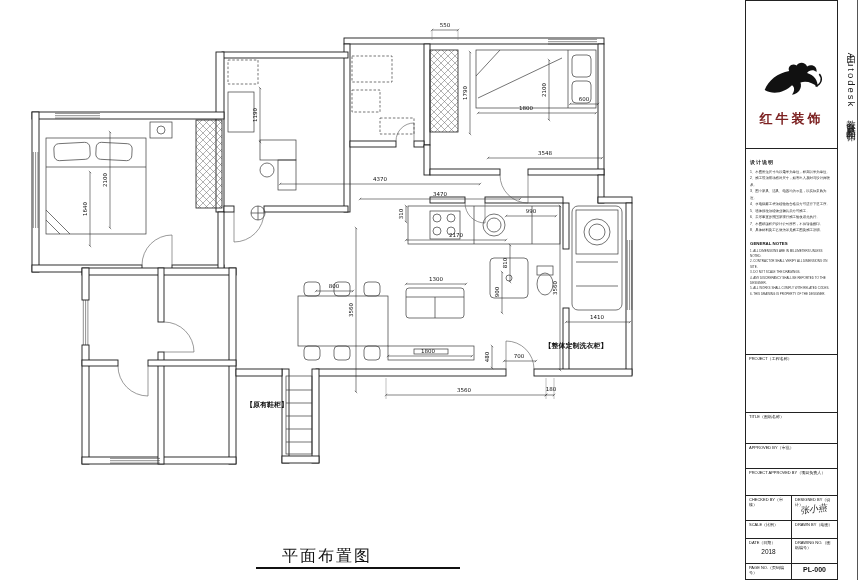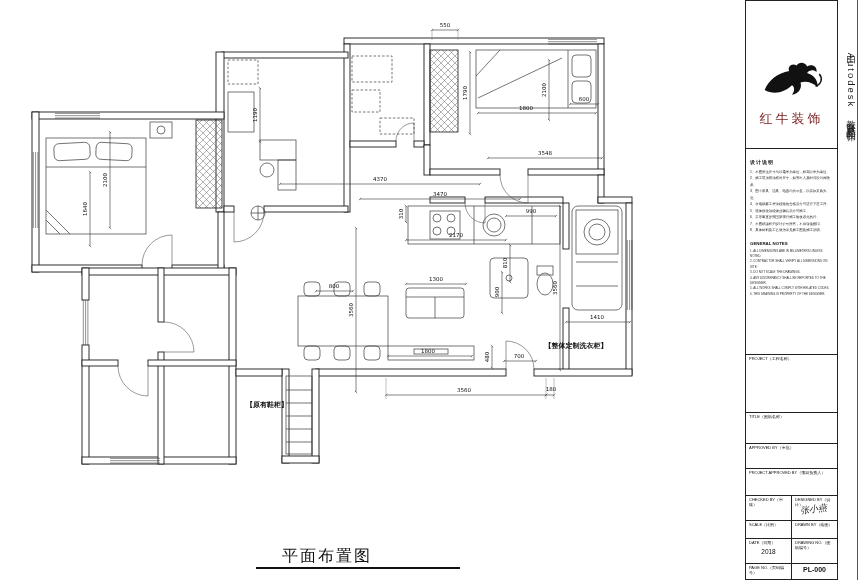--- a/index.html
+++ b/index.html
@@ -22,21 +22,21 @@
   
   .titleblock{position:absolute;left:745px;top:0;width:93px;height:580px;background:#fff;
     border:1px solid #222;box-sizing:border-box;display:flex;flex-direction:column;}
   .tb-row{border-bottom:1px solid #222;box-sizing:border-box;position:relative;overflow:hidden;flex:none;}
   .tb-label{font-size:4px;color:#111;padding:2px 3px 0 3px;line-height:1.2;}
   .tb-split{display:flex;}
   .tb-cell{flex:1;box-sizing:border-box;overflow:hidden;position:relative;}
   .tb-cell.l{border-right:1px solid #222;}
   .tb-value{font-size:6.5px;text-align:center;margin-top:2px;}
   .logo-row{height:148px;display:flex;flex-direction:column;align-items:center;justify-content:flex-end;padding-bottom:20px;}
-  .company-name{font-size:13px;font-weight:normal;letter-spacing:3px;margin-top:7px;}
+  .company-name{font-size:13px;font-weight:bold;letter-spacing:3px;margin-top:7px;}
   .notes-row{height:206px;padding:10px 4px 0 4px;}
   .n-title{font-size:5px;font-weight:bold;margin-bottom:4px;letter-spacing:1px;}
   .n-line{font-size:3.4px;line-height:1.9;color:#222;}
   .n-title2{font-size:4.4px;font-weight:bold;margin:7px 0 3px 0;}
   .n-line.en{font-size:3px;line-height:1.8;color:#333;}
   .sig{position:absolute;left:8px;top:7px;font-size:9px;font-style:italic;
        transform:rotate(-7deg);color:#1c1c1c;}
   
   .watermark{position:absolute;left:838px;top:0;width:20px;height:580px;box-sizing:border-box;
     border-right:1px solid #555;writing-mode:vertical-rl;text-orientation:mixed;

